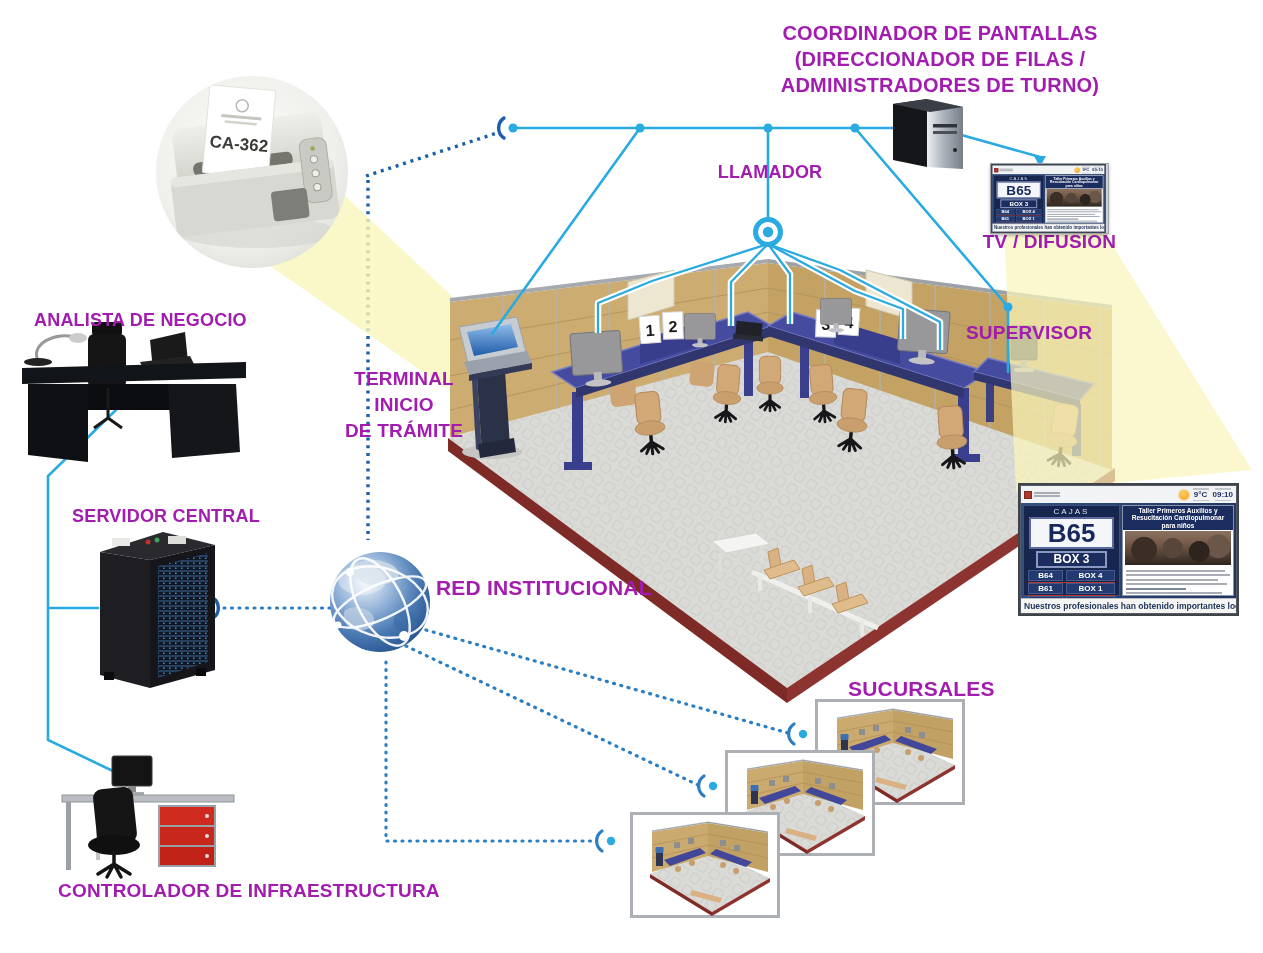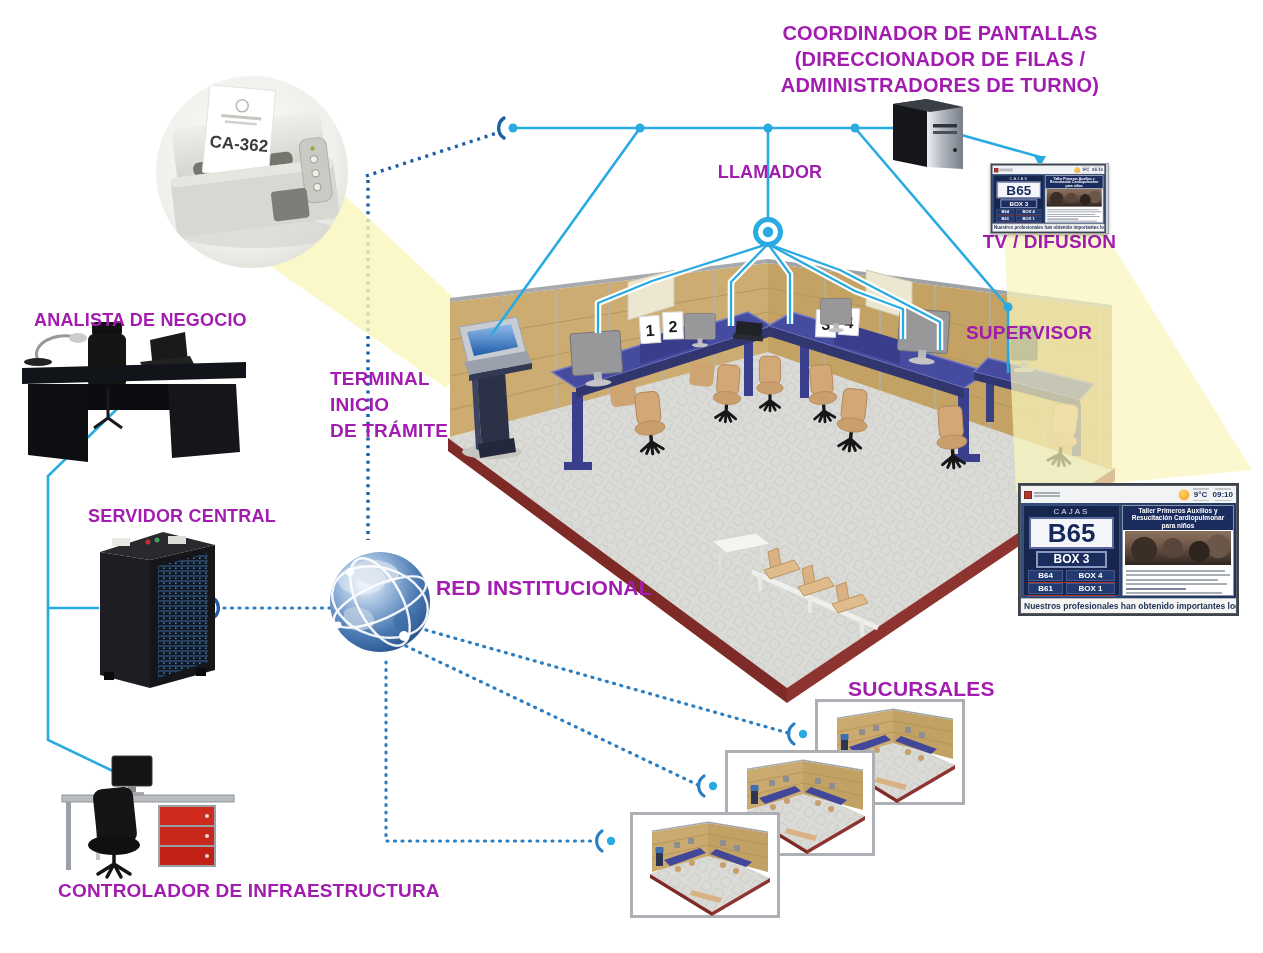--- a/index.html
+++ b/index.html
@@ -7,22 +7,22 @@
           font-family:"Liberation Sans",sans-serif;}
   svg.art{position:absolute;left:0;top:0;}
 
   
   .lbl{position:absolute;font-weight:bold;color:#a21caf;letter-spacing:.2px;}
   .lbl-coord{left:740px;top:20px;width:400px;text-align:center;font-size:20px;line-height:26px;}
   .lbl-llamador{left:690px;top:162px;width:160px;text-align:center;font-size:18px;}
   .lbl-tv{left:972px;top:231px;width:155px;text-align:center;font-size:19px;}
   .lbl-supervisor{left:966px;top:322px;font-size:19px;}
   .lbl-analista{left:34px;top:310px;font-size:18px;}
-  .lbl-terminal{left:330px;top:366px;width:148px;text-align:left;font-size:19px;line-height:26px;}
-  .lbl-servidor{left:88px;top:506px;font-size:18px;}
+  .lbl-terminal{left:330px;top:366px;width:148px;text-align:center;font-size:19px;line-height:26px;}
+  .lbl-servidor{left:72px;top:506px;font-size:18px;}
   .lbl-red{left:436px;top:576px;font-size:21px;}
   .lbl-controlador{left:58px;top:880px;font-size:19px;}
   .lbl-sucursales{left:848px;top:677px;font-size:21px;}
 
   
   .screen{width:215px;height:127px;display:flex;flex-direction:column;
           background:#24437A;border:1px solid #565B63;box-shadow:0 0 0 2px #3F434A;}
   .bigscreen{position:absolute;left:1020px;top:485px;}
   .scr-header{height:17px;background:#F2F3F5;display:flex;align-items:center;
               justify-content:space-between;padding:0 3px;flex:0 0 auto;}

